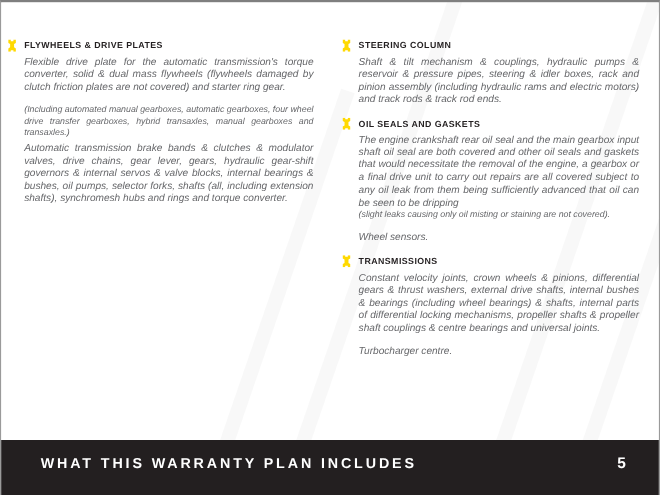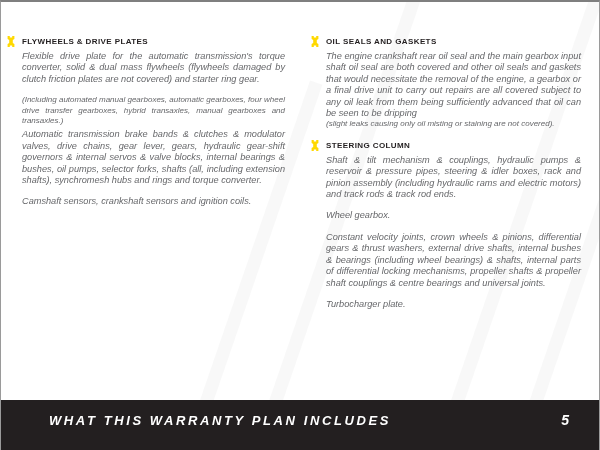--- a/index.html
+++ b/index.html
@@ -30,21 +30,21 @@
   p.body {
     margin:0 0 3px 15px; font-size:9.2px; line-height:11.4px;
     color:#66676a; text-align:justify;font-style:italic;
   }
   p.small {
     font-size:8px; line-height:10.4px;
   }
   .footer {
     position:absolute; left:0; right:0; bottom:0; height:50px;
     background:#231f20; display:flex; align-items:center;
-    padding:0 30px 10px 48px; box-sizing:border-box;font-style:italic;
+    padding:0 30px 10px 36px; box-sizing:border-box;
   }
   .footer-title {
     flex:1; color:#ffffff; font-size:13px; font-weight:bold;
     letter-spacing:2.6px;
   }
   .footer-page {
     color:#ffffff; font-size:14px; font-weight:bold;
   }
 </style>
 </head>
@@ -75,62 +75,69 @@
 
       <section class="sec">
       </section>
 
       <section class="sec">
         <p class="body small">(Including automated manual gearboxes, automatic gearboxes, four wheel drive transfer gearboxes, hybrid transaxles, manual gearboxes and transaxles.)</p>
         <p class="body">Automatic transmission brake bands &amp; clutches &amp; modulator valves, drive chains, gear lever, gears, hydraulic gear-shift governors &amp; internal servos &amp; valve blocks, internal bearings &amp; bushes, oil pumps, selector forks, shafts (all, including extension shafts), synchromesh hubs and rings and torque converter.</p>
       </section>
 
       <section class="sec">
-        <p class="body">Camshaft sensors, crankshaft sensors and ignition coils.</p>
       </section>
 
     </div>
 
     <div class="col-right">
+
+      <section class="sec">
+        <div class="sec-head">
+          <span class="spanner">
+            <svg width="8" height="11" viewBox="0 0 8 11" xmlns="http://www.w3.org/2000/svg">
+                <path fill="#FFD900" d="M0.6,0 h2.2 v1.4 h2.4 V0 h2.2 v3 l-1.6,1 v3 l1.6,1 v3 h-2.2 V9.6 H2.8 V11 H0.6 V8 l1.6,-1 v-3 L0.6,3 Z"></path>
+              </svg>
+          </span>
+          <h3>STEERING COLUMN</h3>
+        </div>
+        <p class="body">Shaft &amp; tilt mechanism &amp; couplings, hydraulic pumps &amp; reservoir &amp; pressure pipes, steering &amp; idler boxes, rack and pinion assembly (including hydraulic rams and electric motors) and track rods &amp; track rod ends.</p>
+      </section>
 
       <section class="sec">
         <div class="sec-head">
           <span class="spanner">
             <svg width="8" height="11" viewBox="0 0 8 11" xmlns="http://www.w3.org/2000/svg">
                 <path fill="#FFD900" d="M0.6,0 h2.2 v1.4 h2.4 V0 h2.2 v3 l-1.6,1 v3 l1.6,1 v3 h-2.2 V9.6 H2.8 V11 H0.6 V8 l1.6,-1 v-3 L0.6,3 Z"></path>
               </svg>
           </span>
           <h3>OIL SEALS AND GASKETS</h3>
         </div>
         <p class="body" style="margin-bottom:0;">The engine crankshaft rear oil seal and the main gearbox input shaft oil seal are both covered and other oil seals and gaskets that would necessitate the removal of the engine, a gearbox or a final drive unit to carry out repairs are all covered subject to any oil leak from them being sufficiently advanced that oil can be seen to be dripping</p>
         <p class="body small">(slight leaks causing only oil misting or staining are not covered).</p>
       </section>
 
       <section class="sec">
+        <p class="body">Wheel sensors.</p>
+      </section>
+
+      <section class="sec">
         <div class="sec-head">
           <span class="spanner">
             <svg width="8" height="11" viewBox="0 0 8 11" xmlns="http://www.w3.org/2000/svg">
                 <path fill="#FFD900" d="M0.6,0 h2.2 v1.4 h2.4 V0 h2.2 v3 l-1.6,1 v3 l1.6,1 v3 h-2.2 V9.6 H2.8 V11 H0.6 V8 l1.6,-1 v-3 L0.6,3 Z"></path>
               </svg>
           </span>
-          <h3>STEERING COLUMN</h3>
+          <h3>TRANSMISSIONS</h3>
         </div>
-        <p class="body">Shaft &amp; tilt mechanism &amp; couplings, hydraulic pumps &amp; reservoir &amp; pressure pipes, steering &amp; idler boxes, rack and pinion assembly (including hydraulic rams and electric motors) and track rods &amp; track rod ends.</p>
-      </section>
-
-      <section class="sec">
-        <p class="body">Wheel gearbox.</p>
-      </section>
-
-      <section class="sec">
         <p class="body">Constant velocity joints, crown wheels &amp; pinions, differential gears &amp; thrust washers, external drive shafts, internal bushes &amp; bearings (including wheel bearings) &amp; shafts, internal parts of differential locking mechanisms, propeller shafts &amp; propeller shaft couplings &amp; centre bearings and universal joints.</p>
       </section>
 
       <section class="sec">
-        <p class="body">Turbocharger plate.</p>
+        <p class="body">Turbocharger centre.</p>
       </section>
 
     </div>
   </div>
 
   <div class="footer">
     <div class="footer-title">WHAT THIS WARRANTY PLAN INCLUDES</div>
     <div class="footer-page">5</div>
   </div>
 

